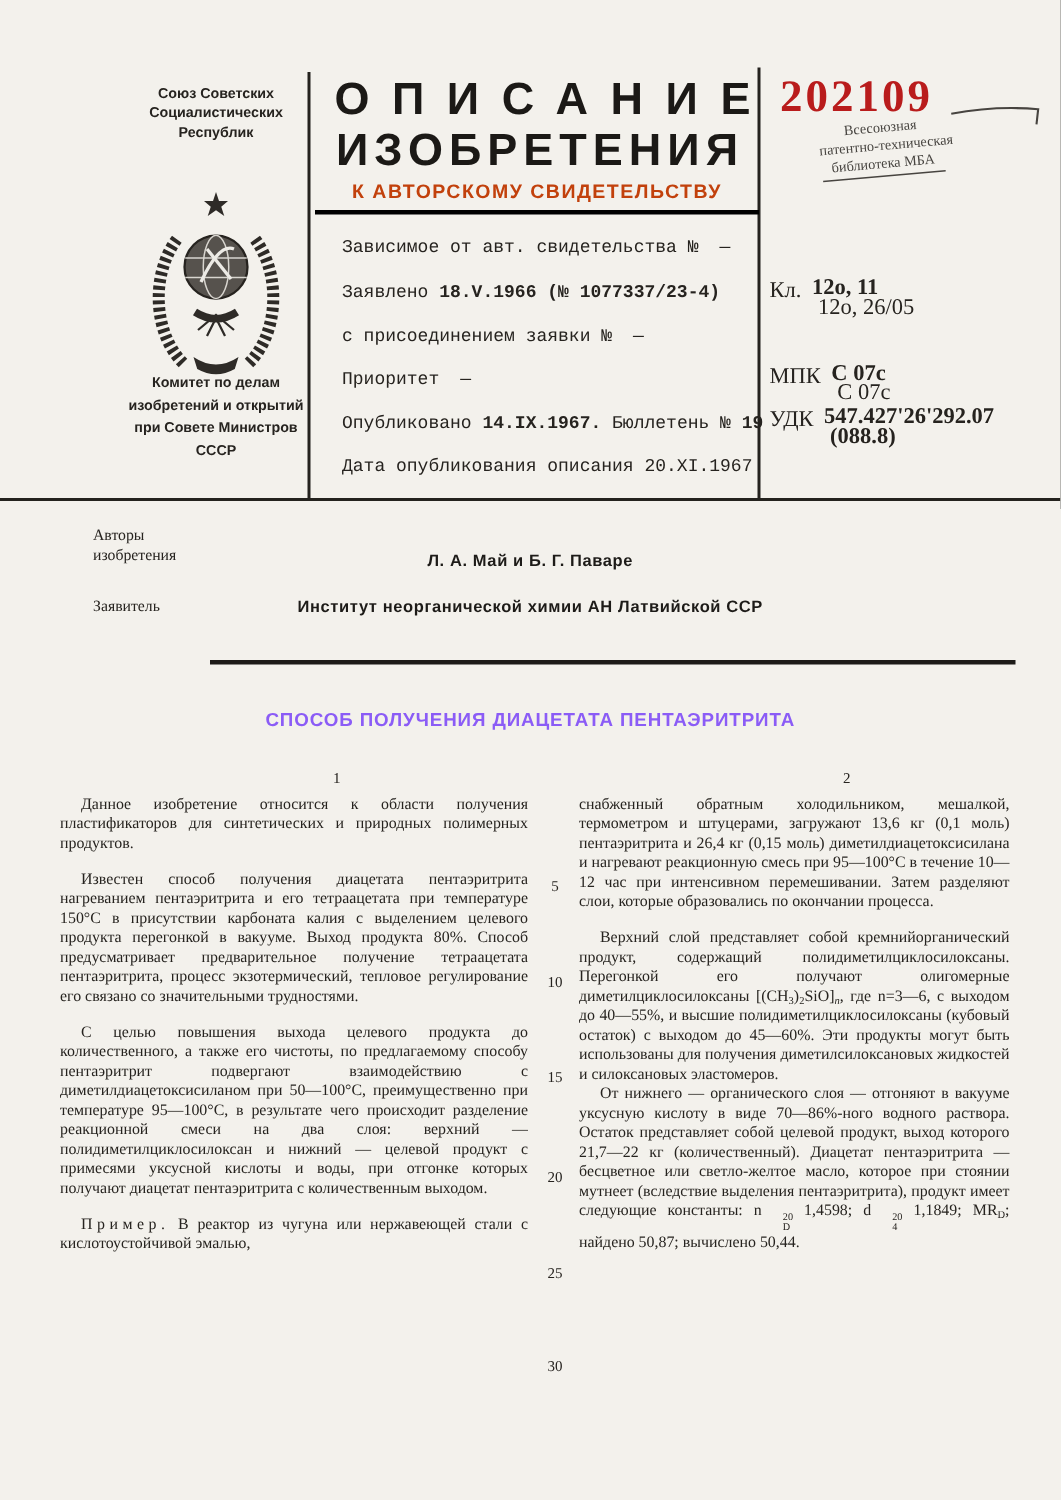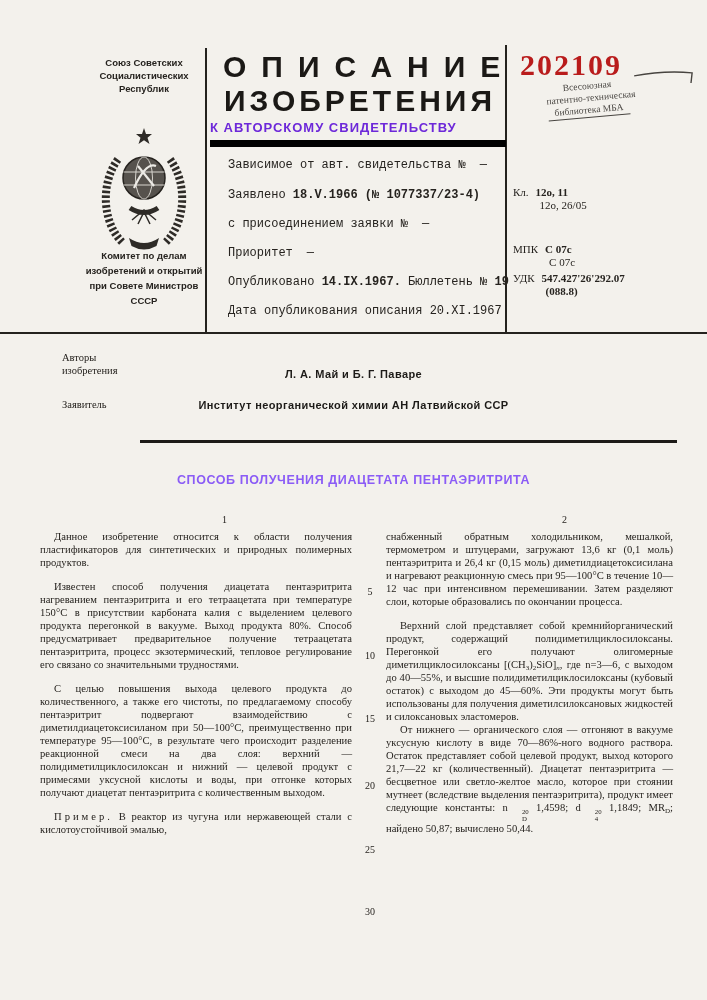--- a/index.html
+++ b/index.html
@@ -18,32 +18,32 @@
   .emblem{left:94px;top:124px;}
   
   .vline{width:2px;background:#24221e;}
   .hrule{left:0;right:0;top:332px;height:2px;background:#24221e;}
   .thickrule{left:140px;right:30px;top:440px;height:3px;background:#1d1b18;}
   
   .doc-title1{left:208px;top:50px;width:300px;
     font-family:"Liberation Sans",sans-serif;font-weight:bold;font-size:30px;letter-spacing:15px;text-indent:15px;color:#1b1916;white-space:nowrap;}
   .doc-title2{left:208px;top:84px;width:300px;text-align:center;
     font-family:"Liberation Sans",sans-serif;font-weight:bold;font-size:30px;letter-spacing:4px;text-indent:4px;color:#1b1916;white-space:nowrap;}
-  .doc-subtitle{left:210px;top:120px;width:296px;text-align:left;
+  .doc-subtitle{left:210px;top:120px;width:296px;text-align:center;
     font-family:"Liberation Sans",sans-serif;font-weight:bold;font-size:13px;letter-spacing:1px;
-    border-bottom:7px solid #000000;padding-bottom:5px;color:#6d28d9;white-space:nowrap;}
+    border-bottom:3px solid #000000;padding-bottom:5px;color:#c2410c;white-space:nowrap;}
   .frow{left:228px;font-size:12px;white-space:nowrap;color:#26231f;font-family:Liberation Mono, monospace;}
   .frow .dash{margin-left:14px;}
   
   .doc-number{left:520px;top:48px;width:170px;font-size:30px;font-weight:bold;letter-spacing:2px;color:#b91c1c;}
   .stamp{left:478px;top:80px;width:220px;transform:rotate(-5deg);color:#35322e;
     font-size:9.5px;line-height:12px;text-align:center;opacity:.9;}
   .stamp .s2{margin-left:6px;}
   .stamp .s3{display:inline-block;border-bottom:1.5px solid #35322e;padding:0 6px 1px 6px;}
-  .inforow{font-size:11px;color:#26231f;display:flex;}
+  .inforow{font-size:15px;color:#26231f;display:flex;}
   .ilabel{margin-right:7px;}
   .icol{display:flex;flex-direction:column;line-height:13px;}
   .icol .shift{margin-left:4px;}
   
   .authlabel{left:62px;font-size:10.5px;color:#26231f;}
   .names{left:0;right:0;top:368px;text-align:center;
     font-family:"Liberation Sans",sans-serif;font-weight:bold;font-size:11px;letter-spacing:.4px;color:#1d1b18;}
   .applicant{left:0;right:0;top:399px;text-align:center;
     font-family:"Liberation Sans",sans-serif;font-weight:bold;font-size:11px;letter-spacing:.4px;color:#1d1b18;}
   

